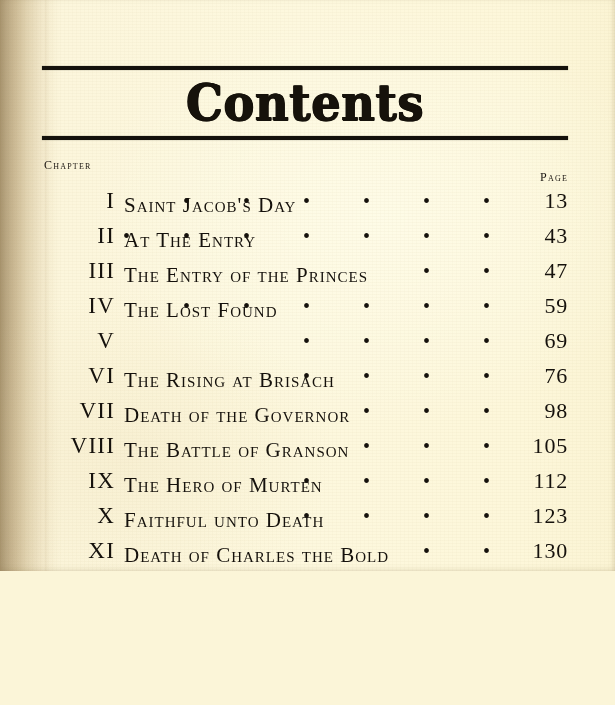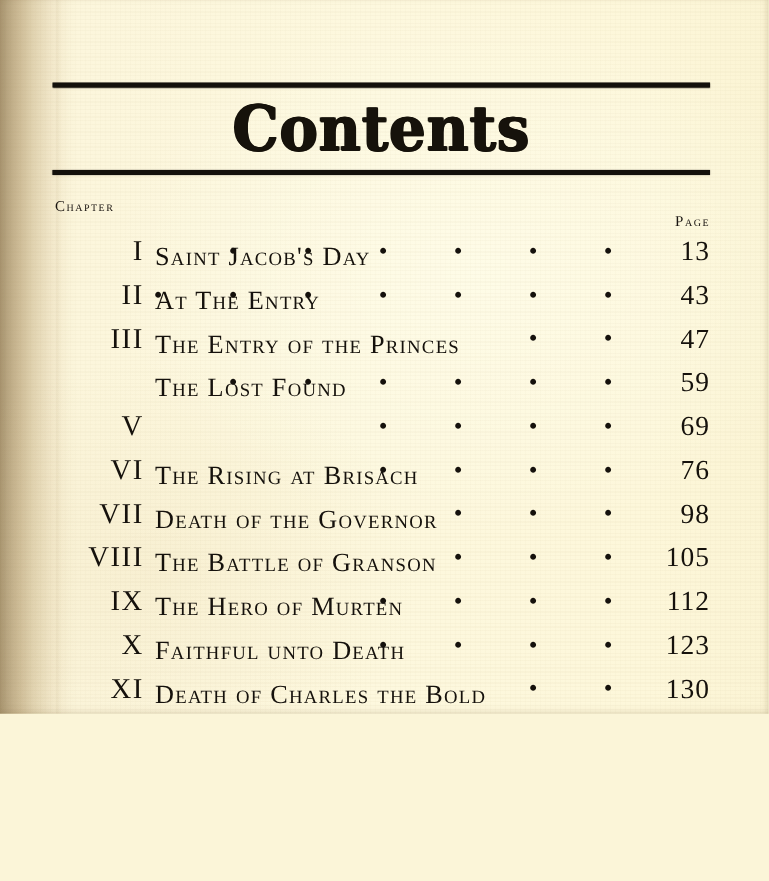--- a/index.html
+++ b/index.html
@@ -290,20 +290,21 @@
       </div>
 
       <div class="entry">
         <span class="entry-num">III</span>
         <span class="entry-title">The Entry of the Princes</span>
         <span class="entry-dots">• •</span>
         <span class="entry-page">47</span>
       </div>
 
       <div class="entry">
+        <span class="entry-num">IV</span>
         <span class="entry-title">The Lost Found</span>
         <span class="entry-dots">• • • • • •</span>
         <span class="entry-page">59</span>
       </div>
 
       <div class="entry">
         <span class="entry-num">V</span>
         <span class="entry-dots">• • • •</span>
         <span class="entry-page">69</span>
       </div>

